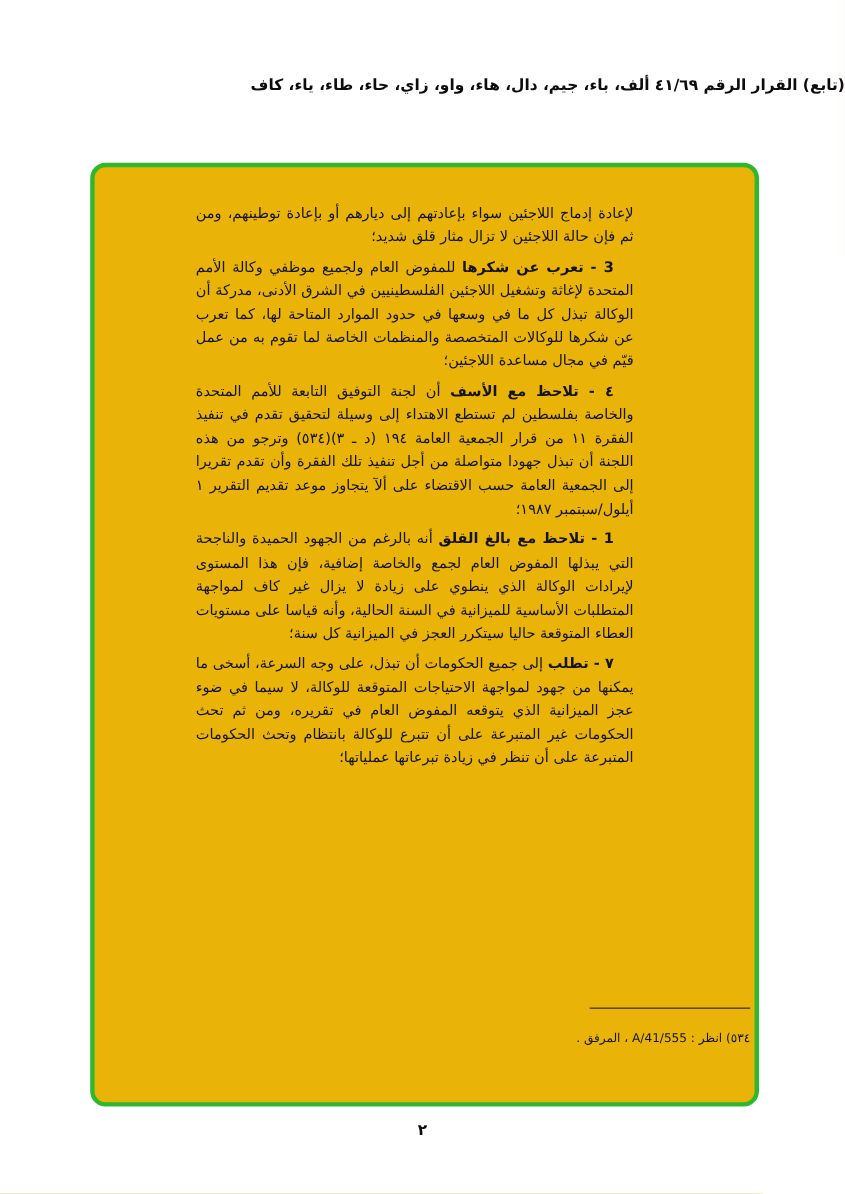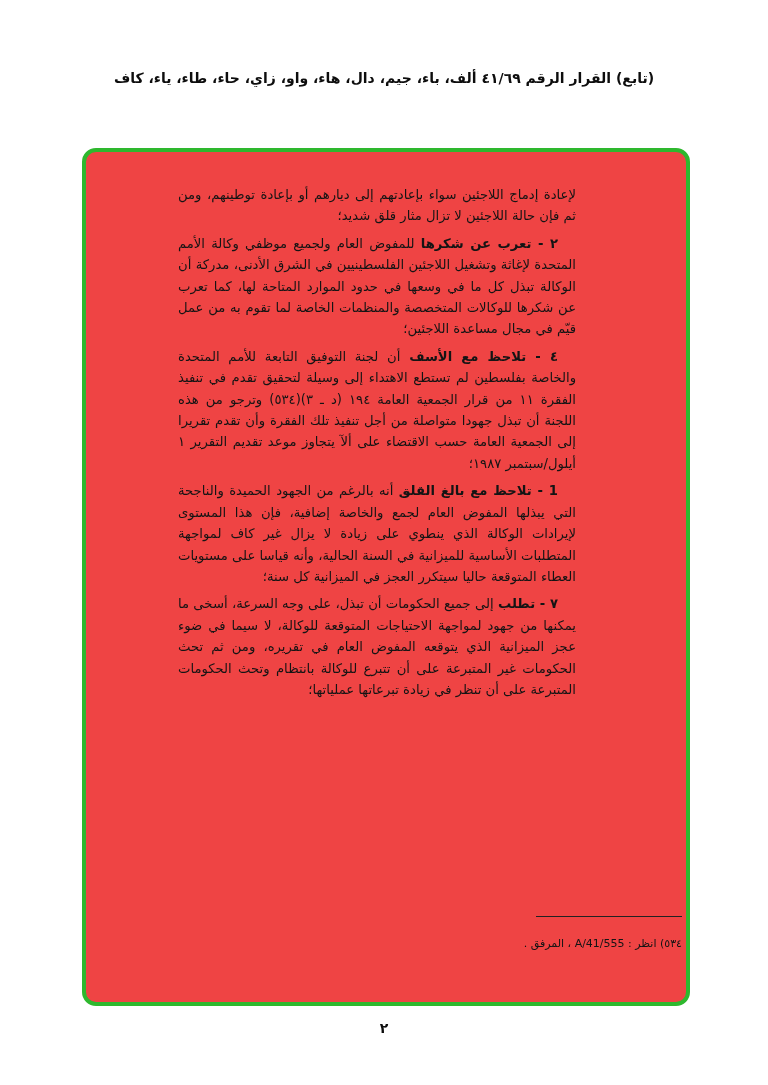--- a/index.html
+++ b/index.html
@@ -7,21 +7,20 @@
   body {
     width: 768px;
     height: 1085px;
     position: relative;
     font-family: "DejaVu Sans", sans-serif;
     color: #1a1a1a;
     overflow: hidden;
   }
   .doc-header {
     direction: rtl;
-    text-align: center;
     padding-top: 70px;
   }
   .doc-title {
     font-weight: bold;
     font-size: 14px;
     letter-spacing: 0.2px;
     color: #0d0d0d;
   }
   .doc-subtitle {
     font-size: 10px;
@@ -29,21 +28,21 @@
     color: #262626;
   }
   .content-frame {
     position: absolute;
     left: 82px;
     top: 148px;
     width: 608px;
     height: 858px;
     border: 4px solid #2eb82e;
     border-radius: 14px;
-    background: #ef4444;
+    background: #eab308;
   }
   .text-column {
     direction: rtl;
     text-align: justify;
     padding: 32px 110px 0 92px;
     font-size: 13.2px;
     line-height: 21.4px;
     color: #141414;
   }
   .text-column p { margin: 0 0 6px 0; }
@@ -84,21 +83,21 @@
 </head>
 <body>
 
 <div class="doc-header">
   <div class="doc-title">(تابع) القرار الرقم ٤١/٦٩ ألف، باء، جيم، دال، هاء، واو، زاي، حاء، طاء، ياء، كاف</div>
 </div>
 
 <div class="content-frame">
   <div class="text-column">
     <p><b></b><span>لإعادة إدماج اللاجئين سواء بإعادتهم إلى ديارهم أو بإعادة توطينهم، ومن ثم فإن حالة اللاجئين لا تزال مثار قلق شديد؛</span></p>
-    <p class="numbered"><b>٢ - تعرب عن شكرها</b><span> للمفوض العام ولجميع موظفي وكالة الأمم المتحدة لإغاثة وتشغيل اللاجئين الفلسطينيين في الشرق الأدنى، مدركة أن الوكالة تبذل كل ما في وسعها في حدود الموارد المتاحة لها، كما تعرب عن شكرها للوكالات المتخصصة والمنظمات الخاصة لما تقوم به من عمل قيّم في مجال مساعدة اللاجئين؛</span></p>
+    <p class="numbered"><b>3 - تعرب عن شكرها</b><span> للمفوض العام ولجميع موظفي وكالة الأمم المتحدة لإغاثة وتشغيل اللاجئين الفلسطينيين في الشرق الأدنى، مدركة أن الوكالة تبذل كل ما في وسعها في حدود الموارد المتاحة لها، كما تعرب عن شكرها للوكالات المتخصصة والمنظمات الخاصة لما تقوم به من عمل قيّم في مجال مساعدة اللاجئين؛</span></p>
     <p class="numbered"><b>٤ - تلاحظ مع الأسف</b><span> أن لجنة التوفيق التابعة للأمم المتحدة والخاصة بفلسطين لم تستطع الاهتداء إلى وسيلة لتحقيق تقدم في تنفيذ الفقرة ١١ من قرار الجمعية العامة ١٩٤ (د ـ ٣)(٥٣٤) وترجو من هذه اللجنة أن تبذل جهودا متواصلة من أجل تنفيذ تلك الفقرة وأن تقدم تقريرا إلى الجمعية العامة حسب الاقتضاء على ألآ يتجاوز موعد تقديم التقرير ١ أيلول/سبتمبر ١٩٨٧؛</span></p>
     <p class="numbered"><b>1 - تلاحظ مع بالغ القلق</b><span> أنه بالرغم من الجهود الحميدة والناجحة التي يبذلها المفوض العام لجمع والخاصة إضافية، فإن هذا المستوى لإيرادات الوكالة الذي ينطوي على زيادة لا يزال غير كاف لمواجهة المتطلبات الأساسية للميزانية في السنة الحالية، وأنه قياسا على مستويات العطاء المتوقعة حاليا سيتكرر العجز في الميزانية كل سنة؛</span></p>
     <p class="numbered"><b>٧ - تطلب</b><span> إلى جميع الحكومات أن تبذل، على وجه السرعة، أسخى ما يمكنها من جهود لمواجهة الاحتياجات المتوقعة للوكالة، لا سيما في ضوء عجز الميزانية الذي يتوقعه المفوض العام في تقريره، ومن ثم تحث الحكومات غير المتبرعة على أن تتبرع للوكالة بانتظام وتحث الحكومات المتبرعة على أن تنظر في زيادة تبرعاتها عملياتها؛</span></p>
   </div>
   <div class="footnote-block">
     <div class="footnote-rule"></div>
     <div class="footnote-text">٥٣٤) انظر : A/41/555 ، المرفق .</div>
   </div>
 </div>
 

